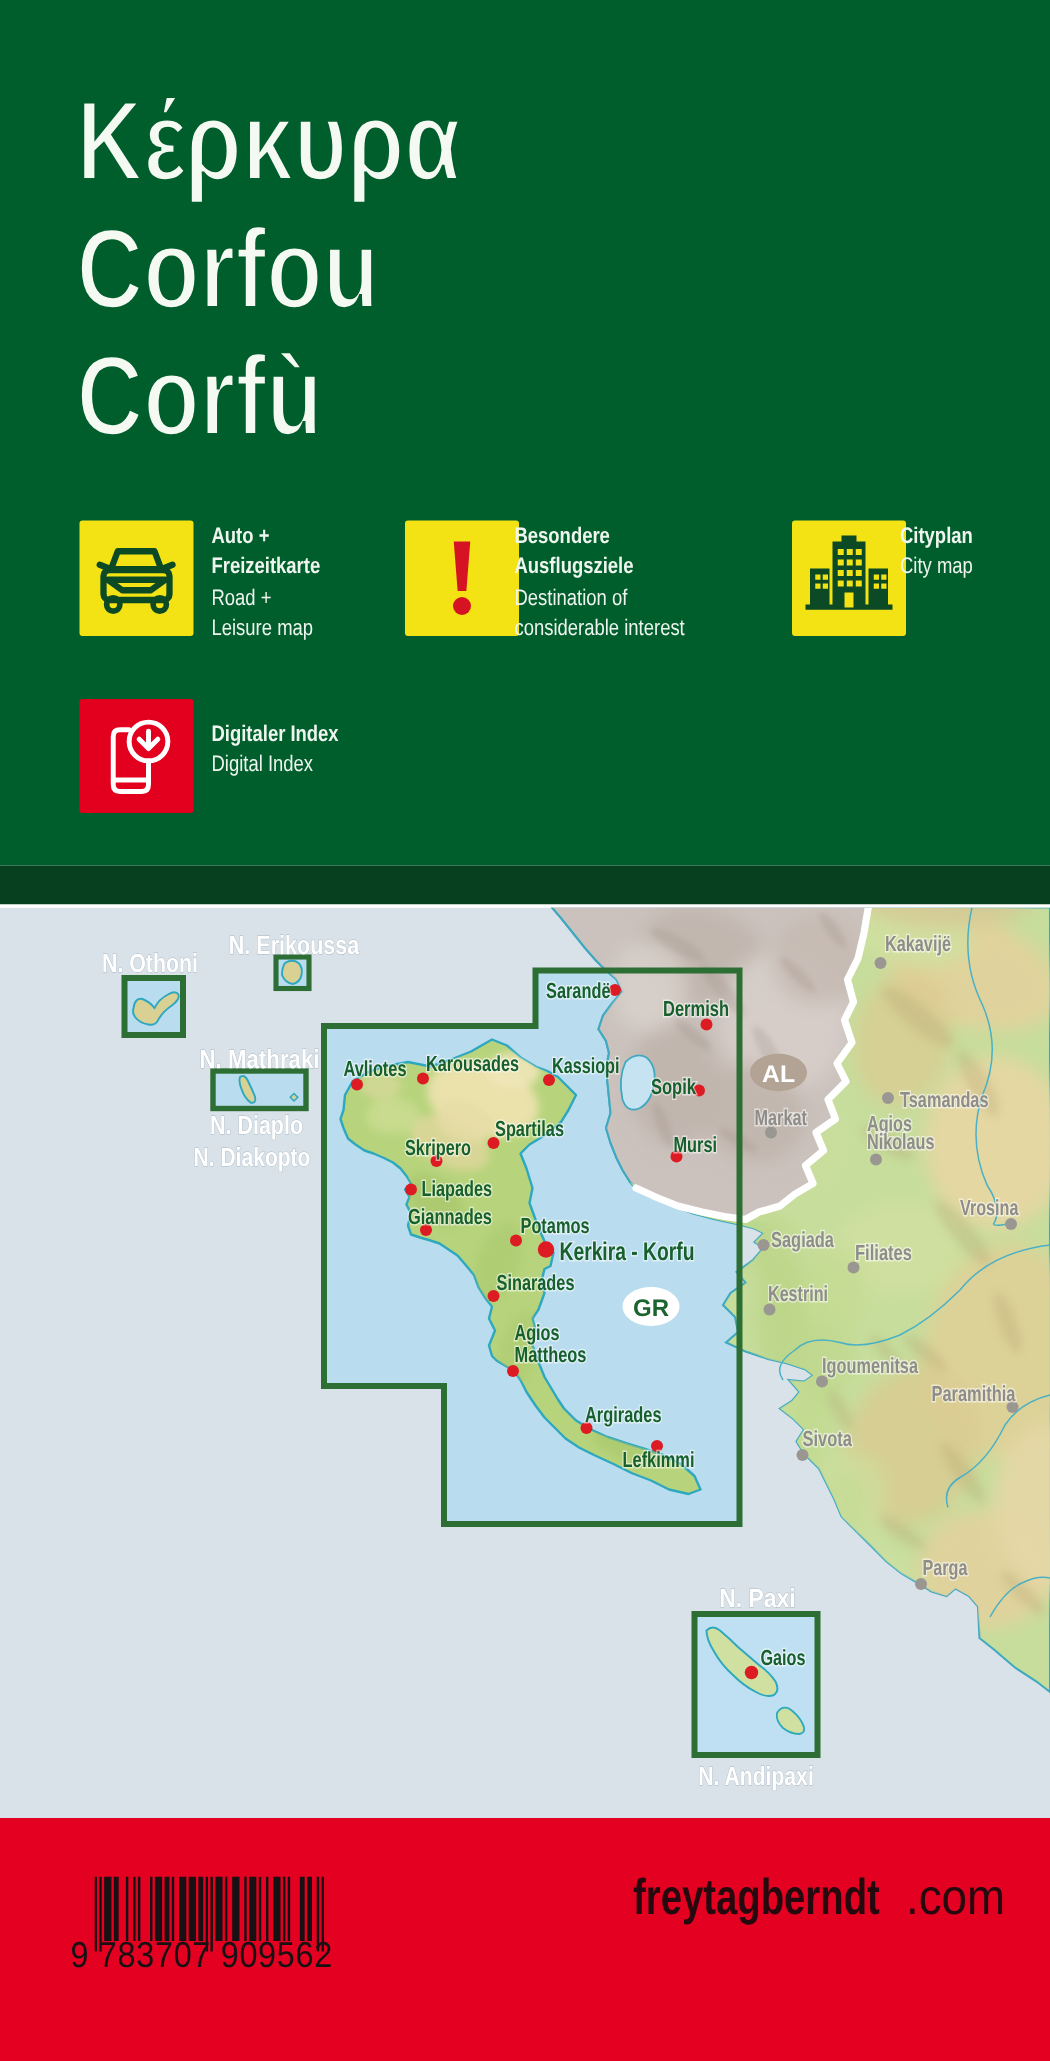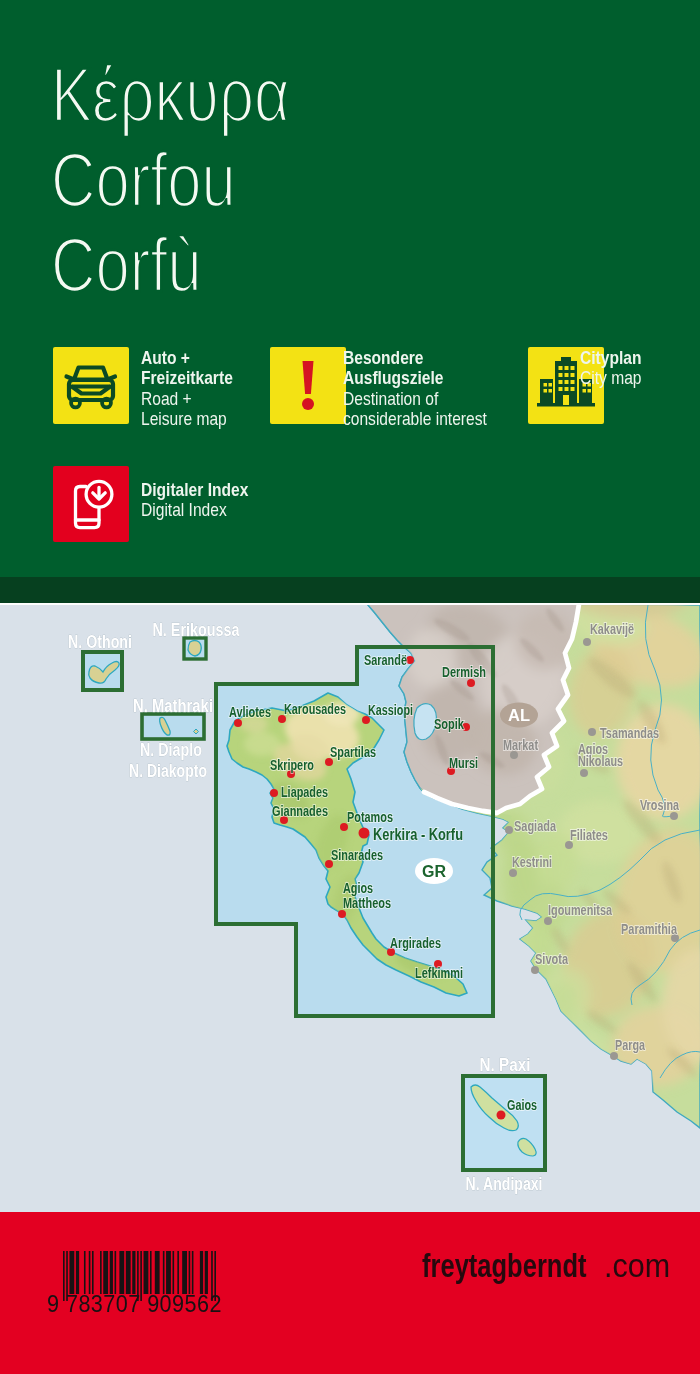--- a/index.html
+++ b/index.html
@@ -1,23 +1,23 @@
 <!DOCTYPE html>
 <html><head>
 <meta charset="utf-8">
 <style>
   html,body{margin:0;padding:0;background:#fff;}
   body{width:700px;height:1374px;position:relative;font-family:"Liberation Sans",sans-serif;overflow:hidden;}
   .abs{position:absolute;}
   #header{left:0;top:0;width:700px;height:577px;background:#005e2d;}
-  #title{left:51px;top:52px;color:#f4f9f2;font-weight:400;}
+  #title{left:51px;top:52px;color:#f4f9f2;font-weight:700;}
   #title div{font-size:76px;line-height:85px;letter-spacing:0px;transform:scaleX(0.81);transform-origin:0 50%;-webkit-text-stroke:2.6px #005e2d;white-space:nowrap;}
   .sq{width:76px;height:77px;background:#f3e214;border-radius:2px;}
   .sqr{width:76px;height:76px;background:#e3001e;border-radius:2px;}
-  .lbl{color:#eef5ee;font-size:19px;line-height:20.3px;}
+  .lbl{color:#eef5ee;font-size:15px;line-height:20.3px;}
   .lbl b{font-weight:700;}
   .lbl span{display:inline-block;transform:scaleX(0.82);transform-origin:0 50%;white-space:nowrap;}
   #band{left:0;top:577px;width:700px;height:26px;background:#06401f;}
   #wline{left:0;top:603px;width:700px;height:2px;background:#fdfefd;}
   #footer{left:0;top:1212px;width:700px;height:162px;background:#e30021;}
   .fb{top:1247px;font-size:33.5px;color:#26090e;white-space:nowrap;}
   .fb span{display:inline-block;transform-origin:0 50%;}
   #barcode-digits{left:47px;top:1290px;font-size:24px;color:#181113;letter-spacing:0.5px;transform:scaleX(0.9);transform-origin:0 0;white-space:nowrap;}
 </style>
 </head>
@@ -87,21 +87,21 @@
       <rect x="20.5" y="36" width="3.5" height="3.5"></rect>
     <rect x="15.5" y="42" width="3.5" height="3.5"></rect>
       <rect x="20.5" y="42" width="3.5" height="3.5"></rect>
     <rect x="54.5" y="36" width="3.5" height="3.5"></rect>
       <rect x="59.5" y="36" width="3.5" height="3.5"></rect>
     <rect x="54.5" y="42" width="3.5" height="3.5"></rect>
       <rect x="59.5" y="42" width="3.5" height="3.5"></rect>
   </g>
 </svg>
 
-<div class="abs lbl" style="left:580px;top:348px;"><span><b>Cityplan</b></span><br><span>City map</span></div>
+<div class="abs lbl" style="left:600px;top:348px;"><span><b>Cityplan</b></span><br><span>City map</span></div>
 
 <div class="abs sqr" style="left:53px;top:466px;"></div>
 
 <svg class="abs" style="left:53px;top:466px;" width="76" height="76" viewBox="0 0 76 76">
   <g fill="none" stroke="#ffffff" stroke-width="3.3" stroke-linecap="round">
     <path d="M33 20.5 H27 Q22.5 20.5 22.5 25 V57 Q22.5 61.6 27 61.6 H41.5 Q46 61.6 46 57 V41.5"></path>
     <path d="M22.5 54 H46"></path>
   </g>
   <circle cx="46" cy="28.3" r="12.9" fill="none" stroke="#ffffff" stroke-width="3.3"></circle>
   <g fill="none" stroke="#ffffff" stroke-width="3.3" stroke-linecap="round" stroke-linejoin="round">

